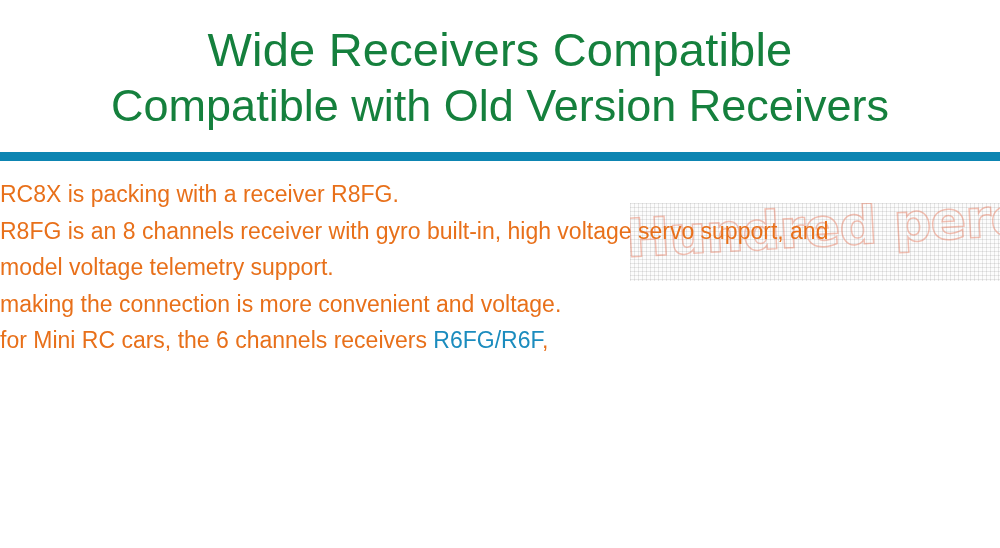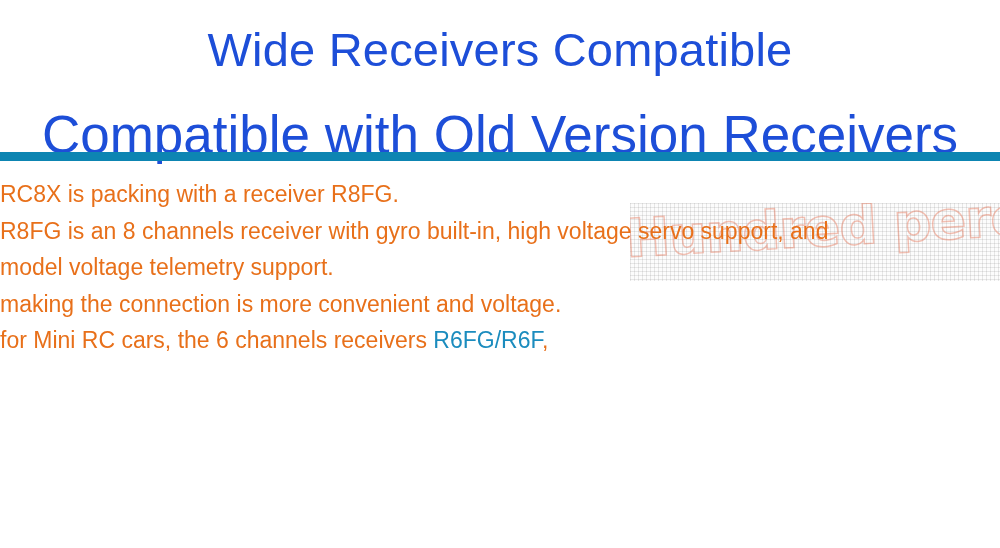--- a/index.html
+++ b/index.html
@@ -26,32 +26,31 @@
   
   .title-block {
     position: absolute;
     left: 0;
     top: 22px;
     width: 1000px;
     text-align: center;
   }
   .title-line {
     display: block;
-    color: #1d4ed8;
+    color: #15803d;
     font-family: "Liberation Sans Narrow", "Liberation Sans", sans-serif;
     font-weight: 400;
     font-size: 47px;
     line-height: 56px;
     letter-spacing: 0.2px;
     white-space: nowrap;
   }
   .title-line.line2 {
-    font-size: 53px;
+    font-size: 45px;
     letter-spacing: 0px;
-    margin-top: 29px;
   }
 
   
   .divider-bar {
     position: absolute;
     left: 0;
     top: 152px;
     width: 1000px;
     height: 9px;
     background: #0D85B2;

